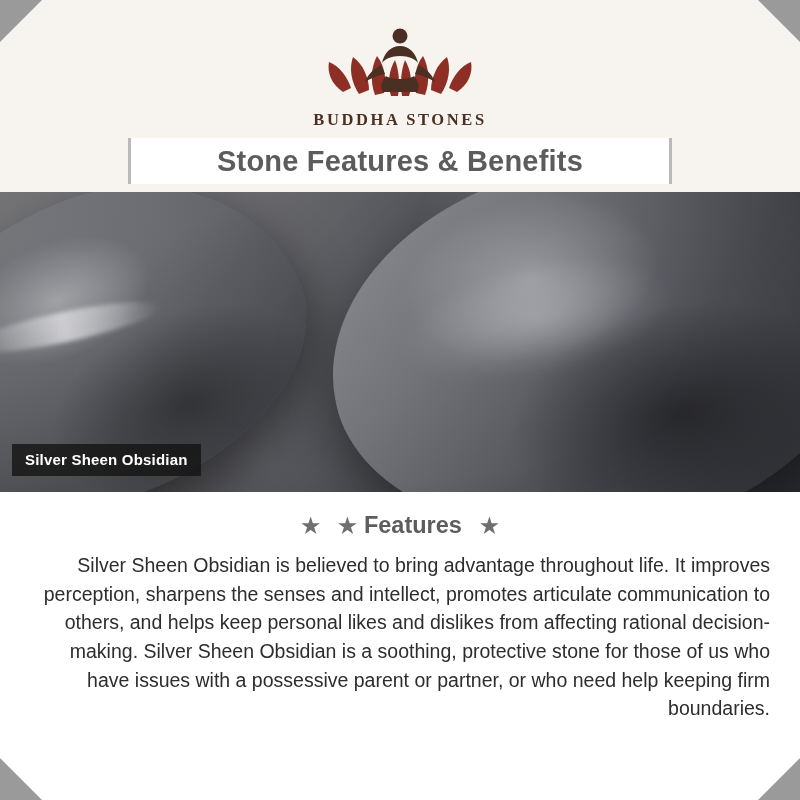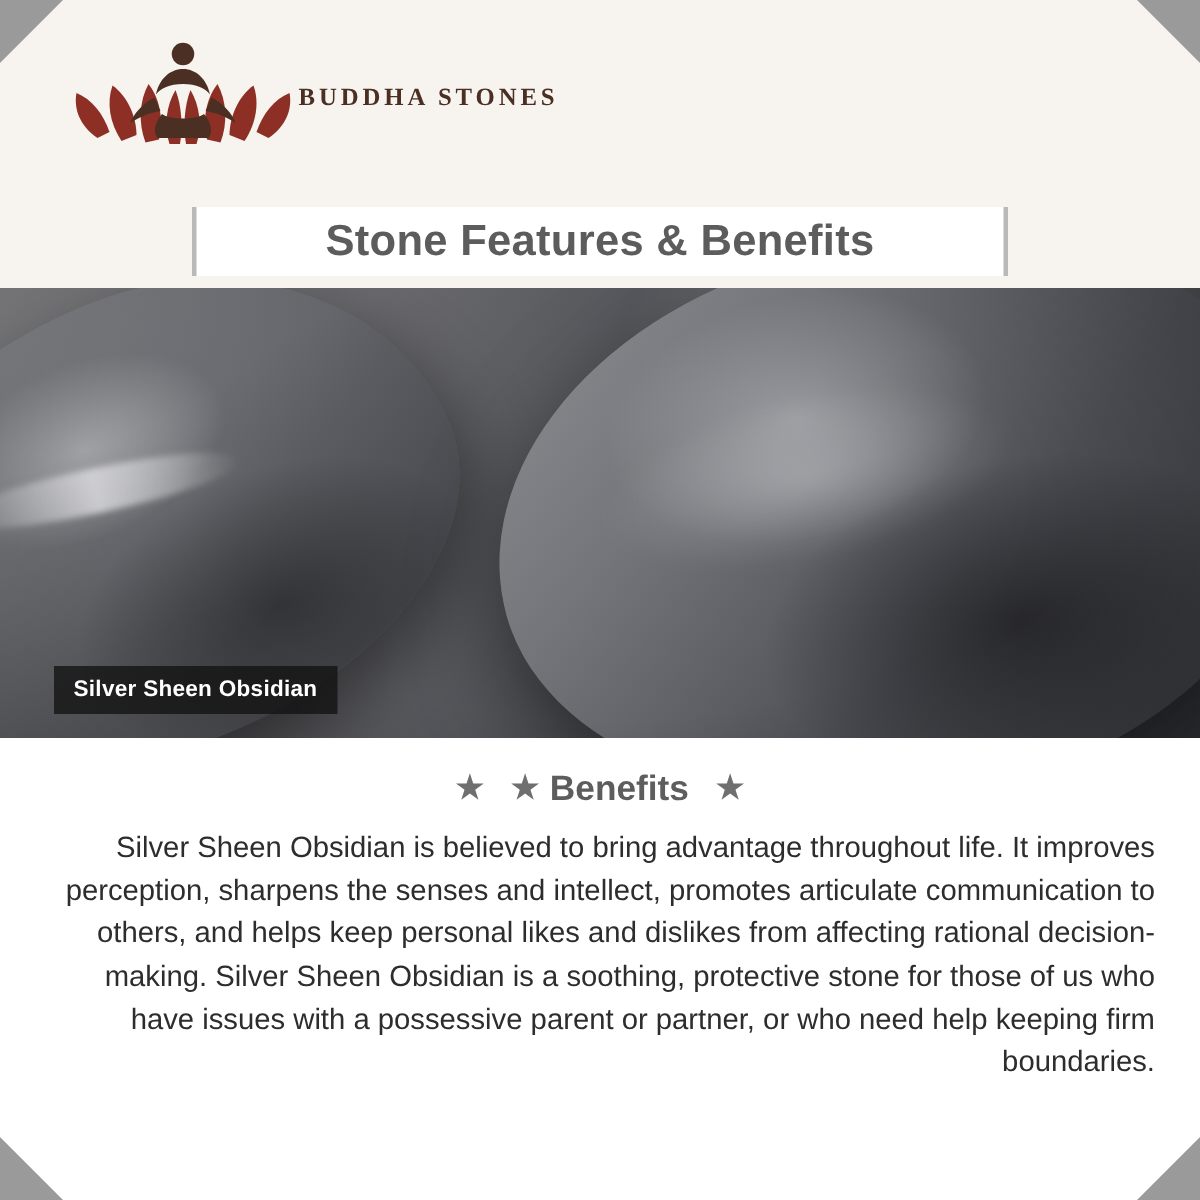--- a/index.html
+++ b/index.html
@@ -49,23 +49,23 @@
     position: relative;
     height: 192px;
     background: #f7f4ef;
     text-align: center;
     padding-top: 22px;
     z-index: 10;
   }
 
   .logo-wrap {
     display: flex;
+    flex-direction: column;
     align-items: center;
     gap: 2px;
-    padding-left: 47px;
   }
   .logo-mark { width: 150px; height: 86px; display: block; }
   .brand-name {
     font-size: 16.5px;
     letter-spacing: 2.6px;
     color: #4a2f22;
     font-weight: bold;
     font-family: "Liberation Serif", serif;
   }
 
@@ -158,21 +158,20 @@
   .photo-label {
     position: absolute;
     left: 12px; bottom: 16px;
     background: rgba(18,18,18,0.78);
     color: #ffffff;
     font-size: 15px;
     font-weight: bold;
     padding: 7px 13px 8px 13px;
     letter-spacing: 0.2px;
     z-index: 5;
-    margin-left: 24px;
   }
 
   
   .body-section {
     position: relative;
     background: #ffffff;
     height: 308px;
     padding: 20px 28px 0 28px;
     z-index: 10;
   }
@@ -258,21 +257,21 @@
     <div class="photo-label">Silver Sheen Obsidian</div>
   </div>
 
   <div class="body-section">
     <div class="benefits">
       <div class="benefit">
         <span class="star">★</span>
       </div>
       <div class="benefit">
         <span class="star">★</span>
-        <span>Benefits</span>
+        <span>Features</span>
       </div>
       <div class="benefit">
         <span class="star">★</span>
       </div>
     </div>
 
     <p class="desc">Silver Sheen Obsidian is believed to bring advantage throughout life. It improves perception, sharpens the senses and intellect, promotes articulate communication to others, and helps keep personal likes and dislikes from affecting rational decision-making. Silver Sheen Obsidian is a soothing, protective stone for those of us who have issues with a possessive parent or partner, or who need help keeping firm boundaries.</p>
   </div>
 
 </div>

